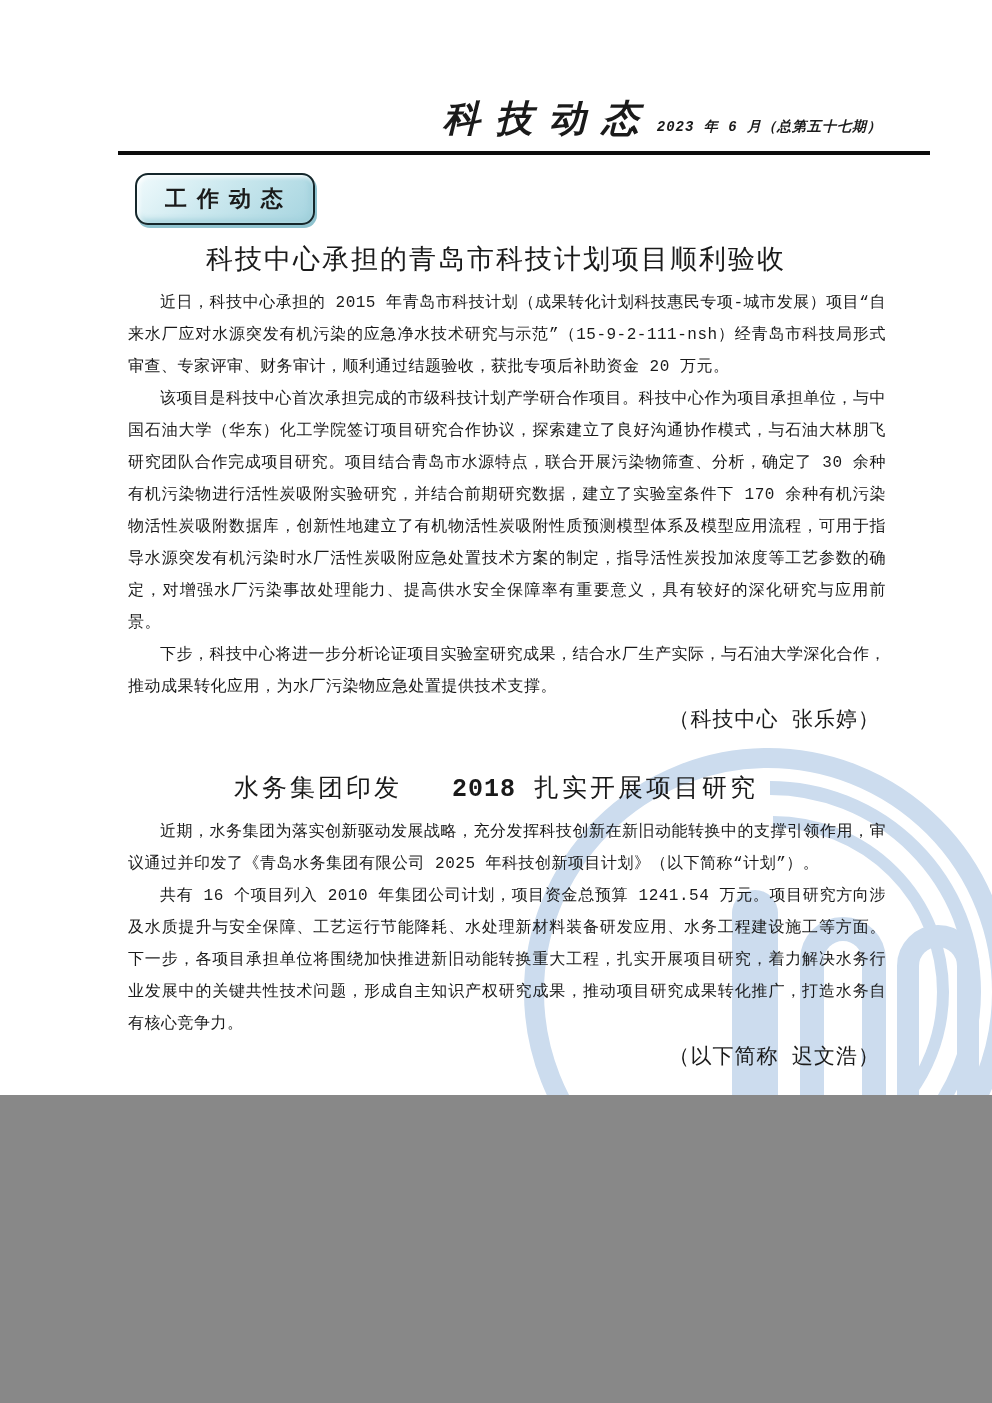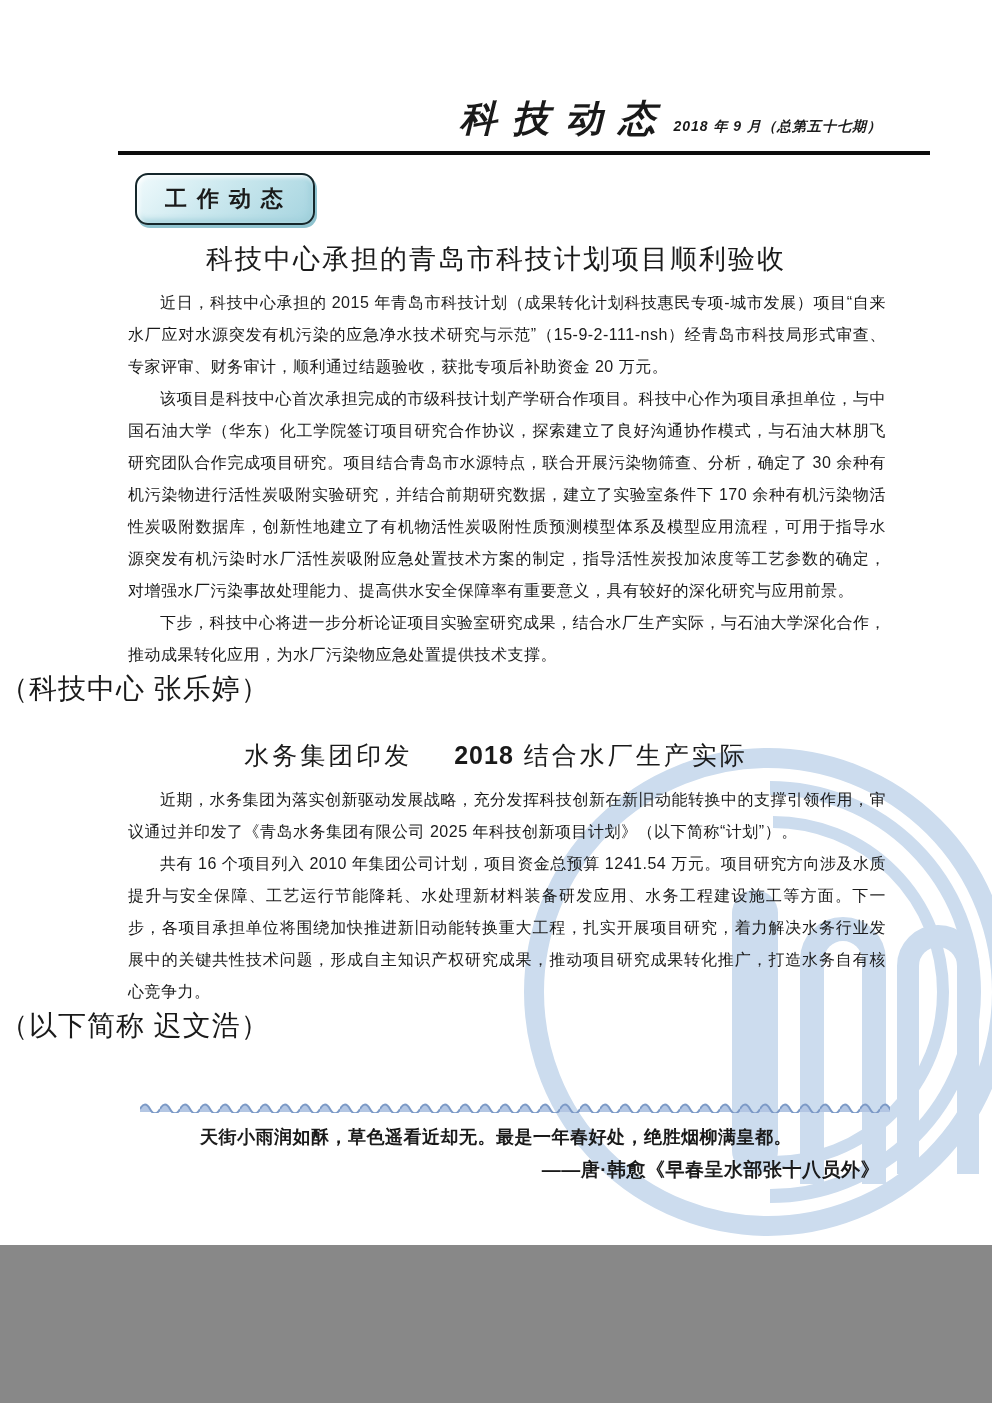--- a/index.html
+++ b/index.html
@@ -1,22 +1,22 @@
 <!DOCTYPE html>
 <html><head>
 <meta charset="utf-8">
 <style>
   html,body{margin:0;padding:0;background:#888;}
   .page{
     position:relative;
-    width:992px;height:1245px;
+    width:992px;height:1095px;
     margin:0 auto;
     background:#ffffff;
     overflow:hidden;
-    font-family:Liberation Sans, sans-serif;
+    font-family:Liberation Mono, monospace;
     color:#1a1a1a;
   }
   .content{position:relative;z-index:1;}
 
   
   .masthead{
     margin:94px 110px 0 0;
     display:flex;justify-content:flex-end;align-items:baseline;
     white-space:nowrap;
   }
@@ -59,22 +59,22 @@
   }
   .article-title-2 .year{font-weight:bold;letter-spacing:1px;margin-left:32px;}
   .article p{
     margin:0 106px 0 128px;
     font-size:16px;line-height:32px;
     text-indent:2em;text-align:justify;
     letter-spacing:0.5px;
   }
   .byline{
     margin:2px 112px 0 0;
-    font-size:28px;line-height:32px;
-    letter-spacing:1px;
+    font-size:21px;line-height:32px;
+    text-align:right;letter-spacing:1px;
   }
 
   
   .wave-sep{margin:58px 102px 0 140px;height:13px;display:block;}
   .poem-line{
     margin-top:12px;text-align:center;
     font-size:18px;font-weight:bold;letter-spacing:0.5px;
   }
   .poem-attr{
     margin:8px 112px 0 0;text-align:right;
@@ -101,38 +101,38 @@
 
     <rect x="214" y="148" width="46" height="284" rx="23" fill="#ccdcee"></rect>
     <path d="M 294 442 V 218 A 31 31 0 0 1 356 218 V 442" fill="none" stroke="#ccdcee" stroke-width="24"></path>
     <path d="M 390 432 V 224 A 30 30 0 0 1 450 224 V 432" fill="none" stroke="#ccdcee" stroke-width="22"></path>
   </svg>
 
   <div class="content">
 
     <div class="masthead">
       <span class="masthead-title">科技动态</span>
-      <span class="masthead-issue">2018 年 9 月（总第五十七期）</span>
+      <span class="masthead-issue">2023 年 6 月（总第五十七期）</span>
     </div>
     <div class="header-rule"></div>
 
     <div class="badge-row">
       <span class="work-badge">工作动态</span>
     </div>
 
     <div class="article">
       <h1 class="article-title">科技中心承担的青岛市科技计划项目顺利验收</h1>
       <p>近日，科技中心承担的 2015 年青岛市科技计划（成果转化计划科技惠民专项-城市发展）项目“自来水厂应对水源突发有机污染的应急净水技术研究与示范”（15-9-2-111-nsh）经青岛市科技局形式审查、专家评审、财务审计，顺利通过结题验收，获批专项后补助资金 20 万元。</p>
       <p>该项目是科技中心首次承担完成的市级科技计划产学研合作项目。科技中心作为项目承担单位，与中国石油大学（华东）化工学院签订项目研究合作协议，探索建立了良好沟通协作模式，与石油大林朋飞研究团队合作完成项目研究。项目结合青岛市水源特点，联合开展污染物筛查、分析，确定了 30 余种有机污染物进行活性炭吸附实验研究，并结合前期研究数据，建立了实验室条件下 170 余种有机污染物活性炭吸附数据库，创新性地建立了有机物活性炭吸附性质预测模型体系及模型应用流程，可用于指导水源突发有机污染时水厂活性炭吸附应急处置技术方案的制定，指导活性炭投加浓度等工艺参数的确定，对增强水厂污染事故处理能力、提高供水安全保障率有重要意义，具有较好的深化研究与应用前景。</p>
       <p>下步，科技中心将进一步分析论证项目实验室研究成果，结合水厂生产实际，与石油大学深化合作，推动成果转化应用，为水厂污染物应急处置提供技术支撑。</p>
       <div class="byline">（科技中心  张乐婷）</div>
     </div>
 
     <div class="article">
-      <h2 class="article-title-2"><span>水务集团印发 </span><span class="year">2018</span><span> 结合水厂生产实际</span></h2>
+      <h2 class="article-title-2"><span>水务集团印发 </span><span class="year">2018</span><span> 扎实开展项目研究</span></h2>
       <p>近期，水务集团为落实创新驱动发展战略，充分发挥科技创新在新旧动能转换中的支撑引领作用，审议通过并印发了《青岛水务集团有限公司 2025 年科技创新项目计划》（以下简称“计划”）。</p>
       <p>共有 16 个项目列入 2010 年集团公司计划，项目资金总预算 1241.54 万元。项目研究方向涉及水质提升与安全保障、工艺运行节能降耗、水处理新材料装备研发应用、水务工程建设施工等方面。下一步，各项目承担单位将围绕加快推进新旧动能转换重大工程，扎实开展项目研究，着力解决水务行业发展中的关键共性技术问题，形成自主知识产权研究成果，推动项目研究成果转化推广，打造水务自有核心竞争力。</p>
       <div class="byline">（以下简称  迟文浩）</div>
     </div>
 
     <svg class="wave-sep" xmlns="http://www.w3.org/2000/svg" width="750" height="13" viewBox="0 0 750 13">
       <defs>
         <pattern id="wavepat" x="0" y="0" width="20" height="13" patternUnits="userSpaceOnUse">
           <path d="M0 9 Q 5 0 10 9 T 20 9 L 20 12 L 0 12 Z" fill="#b3c6e3"></path>
           <path d="M0 9 Q 5 0 10 9 T 20 9" fill="none" stroke="#7b99c6" stroke-width="2"></path>

